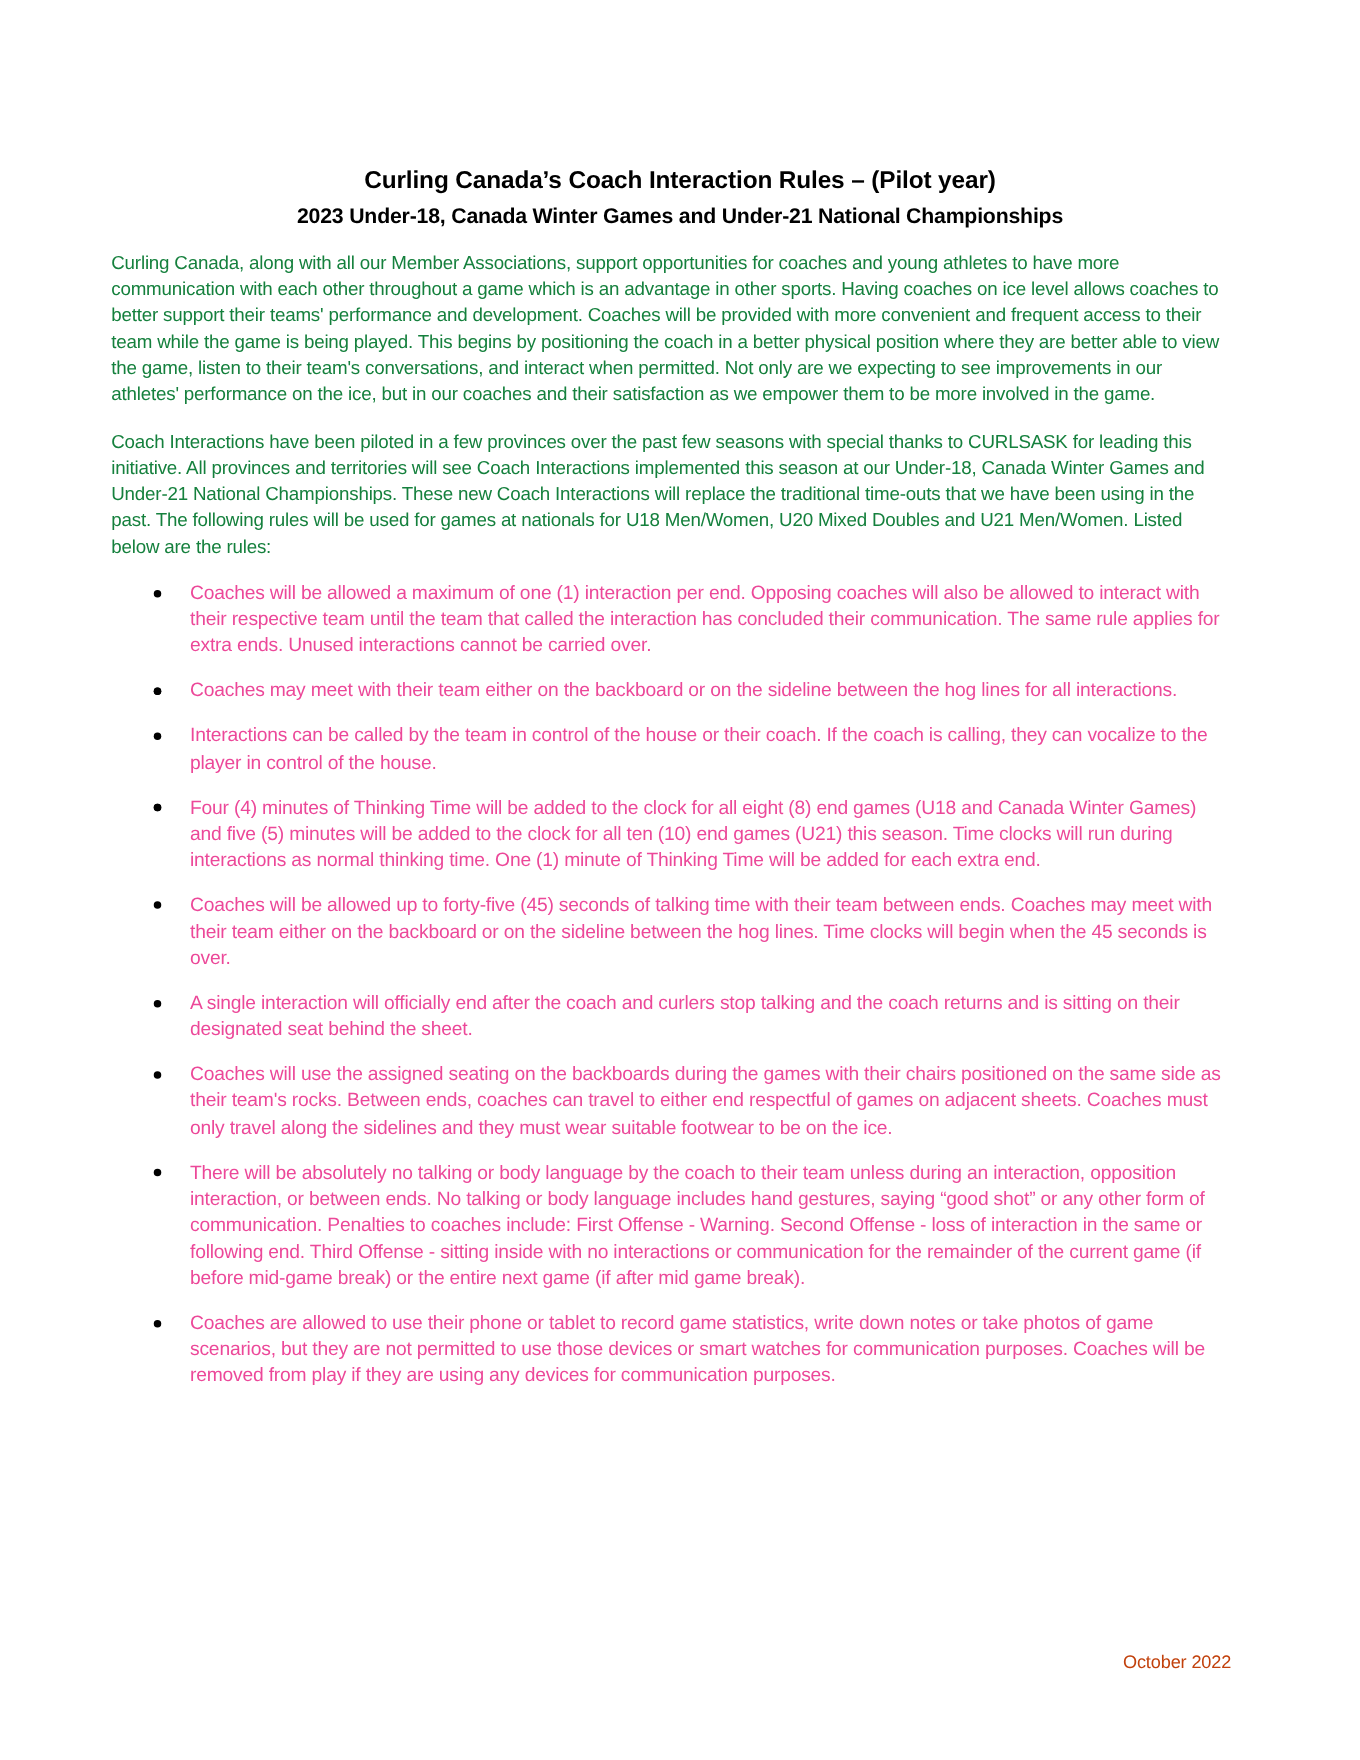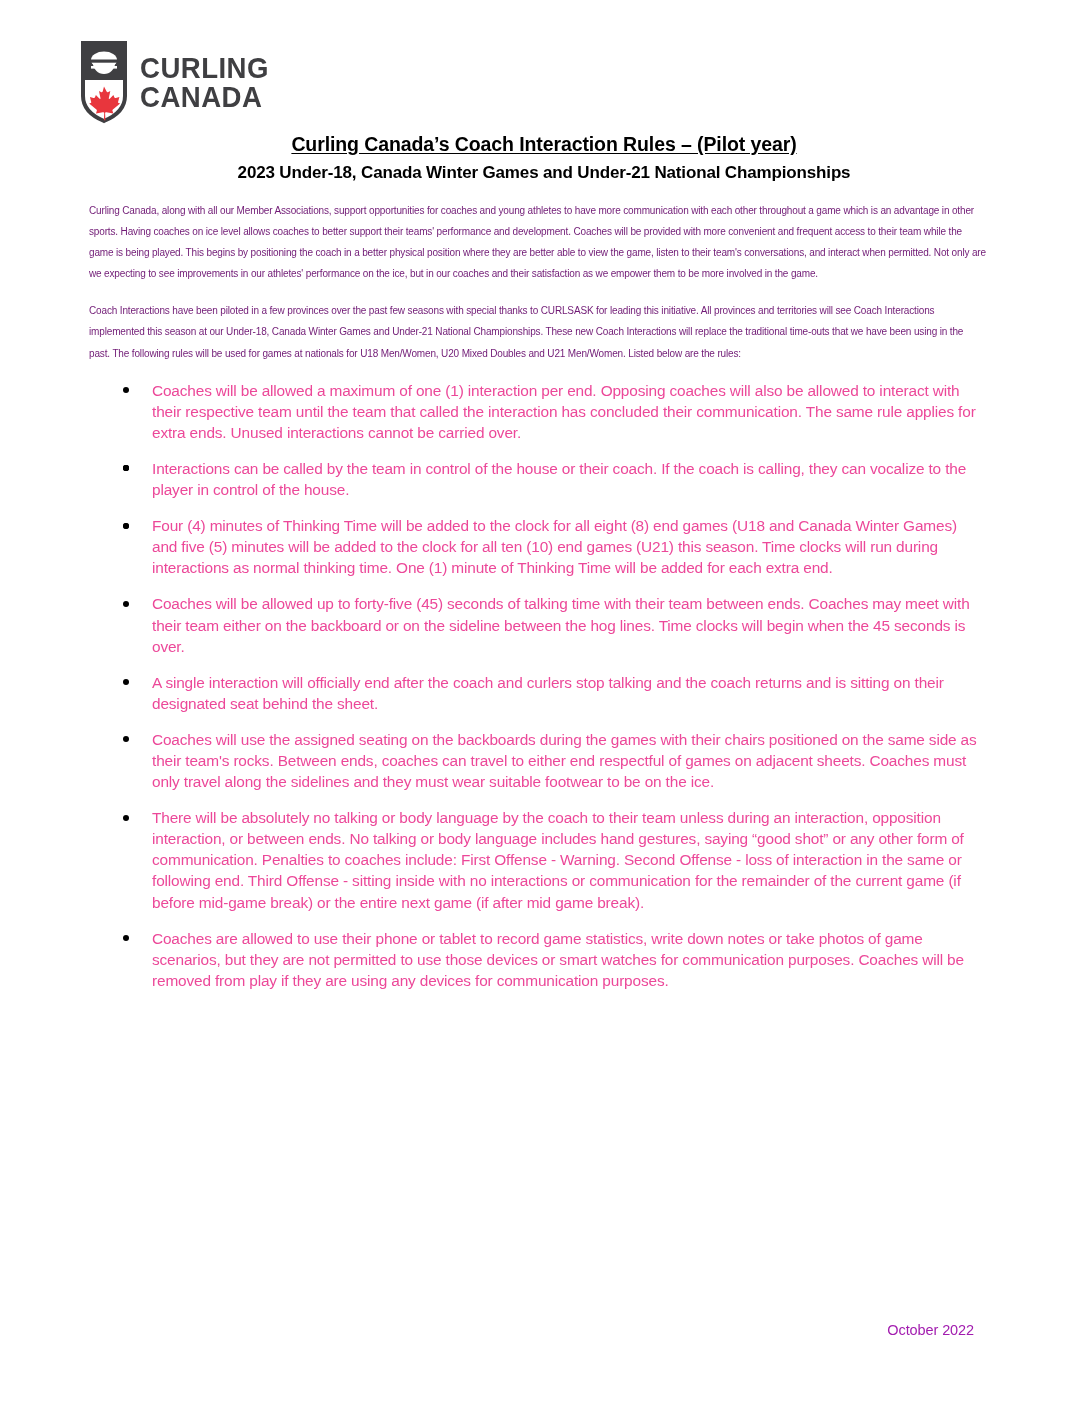--- a/index.html
+++ b/index.html
@@ -61,21 +61,20 @@
     left: 0;
     top: 133px;
     width: 1088px;
     text-align: center;
     font-size: 19.5px;
     font-weight: bold;
     letter-spacing: -0.1px;
     color: #000;
   }
   .doc-title span.u {
-    text-decoration: underline;
     text-underline-offset: 2px;
   }
   .doc-subtitle {
     position: absolute;
     left: 0;
     top: 163px;
     width: 1088px;
     text-align: center;
     font-size: 17px;
     font-weight: bold;
@@ -85,25 +84,25 @@
 
   
   .content {
     position: absolute;
     left: 89px;
     top: 200px;
     width: 897px;
   }
   p.para {
     margin: 0 0 16px 0;
-    font-size: 10px;
+    font-size: 15px;
     line-height: 21.1px;
     text-align: left;
     letter-spacing: -0.15px;
-    color: #701a75;
+    color: #15803d;
   }
   ul.rules {
     list-style: none;
     margin: 6px 0 0 0;
     padding: 0;
   }
   ul.rules > li {
     position: relative;
     padding-left: 63px;
     margin-bottom: 15px;
@@ -118,66 +117,44 @@
     top: 7.5px;
     width: 6px;
     height: 6px;
     border-radius: 50%;
     background: #000;
   }
 
   
   .footer-date {
     position: absolute;
-    right: 114px;
+    right: 103px;
     top: 1322px;
     font-size: 14.5px;
     letter-spacing: -0.1px;
-    color: #a21caf;
+    color: #c2410c;
   }
 </style>
 </head>
 <body>
 
 <div class="page">
 
-  <div class="logo-block">
-    <svg class="logo-shield" viewBox="0 0 48 84">
-      <path d="M3 3 H45 V56 C45 68 36 76 24 81 C12 76 3 68 3 56 Z" fill="#ffffff" stroke="#3f3f42" stroke-width="4"></path>
-      <path d="M5 5 H43 V40 H5 Z" fill="#3f3f42"></path>
-
-      <ellipse cx="24" cy="20" rx="13" ry="8.5" fill="#ffffff"></ellipse>
-      <rect x="11" y="19.5" width="26" height="3.2" fill="#3f3f42"></rect>
-      <rect x="11" y="26" width="26" height="2.6" fill="#ffffff"></rect>
-      <path d="M13 23 h22 a11 11 0 0 1 -22 0 z" fill="#ffffff"></path>
-
-      <path d="M24 46.5 l2.6 5.1 c0.5 0.9 1.1 0.8 1.8 0.4 l1.9-1 -1.4 6.7 c-0.3 1.4 0.3 1.7 1.1 0.9
-               l3.4-3.5 0.9 2.2 c0.3 0.8 0.9 0.7 1.5 0.6 l3.6-0.8 -1.2 4.4 c-0.2 0.8 -0.3 1.2 0.4 1.4
-               l1.5 0.7 -7.2 5.9 c-0.8 0.7 -0.5 1 -0.2 2 l0.6 2.1 -6.8 -1.3 c-0.8 -0.2 -1.4 -0.1 -1.4 0.7
-               l0.3 7.3 h-1.5 l0.3 -7.3 c0 -0.8 -0.6 -0.9 -1.4 -0.7 l-6.8 1.3 0.6 -2.1 c0.3 -1 0.6 -1.3 -0.2 -2
-               l-7.2 -5.9 1.5 -0.7 c0.7 -0.2 0.6 -0.6 0.4 -1.4 l-1.2 -4.4 3.6 0.8 c0.6 0.1 1.2 0.2 1.5 -0.6
-               l0.9 -2.2 3.4 3.5 c0.8 0.8 1.4 0.5 1.1 -0.9 l-1.4 -6.7 1.9 1 c0.7 0.4 1.3 0.5 1.8 -0.4 Z" fill="#e8363d"></path>
-    </svg>
-    <div class="logo-wordmark">
-      <div class="logo-word">CURLING</div>
-      <div class="logo-word">CANADA</div>
-    </div>
-  </div>
 
   <div class="doc-title"><span class="u">Curling Canada’s Coach Interaction Rules – (Pilot year)</span></div>
   <div class="doc-subtitle">2023 Under-18, Canada Winter Games and Under-21 National Championships</div>
 
   <div class="content">
     <p class="para">Curling Canada, along with all our Member Associations, support opportunities for coaches and young athletes to have more communication with each other throughout a game which is an advantage in other sports. Having coaches on ice level allows coaches to better support their teams' performance and development. Coaches will be provided with more convenient and frequent access to their team while the game is being played. This begins by positioning the coach in a better physical position where they are better able to view the game, listen to their team's conversations, and interact when permitted. Not only are we expecting to see improvements in our athletes' performance on the ice, but in our coaches and their satisfaction as we empower them to be more involved in the game.</p>
     <p class="para">Coach Interactions have been piloted in a few provinces over the past few seasons with special thanks to CURLSASK for leading this initiative. All provinces and territories will see Coach Interactions implemented this season at our Under-18, Canada Winter Games and Under-21 National Championships. These new Coach Interactions will replace the traditional time-outs that we have been using in the past. The following rules will be used for games at nationals for U18 Men/Women, U20 Mixed Doubles and U21 Men/Women. Listed below are the rules:</p>
 
     <ul class="rules">
       <li><span class="bullet-dot"></span><span>Coaches will be allowed a maximum of one (1) interaction per end. Opposing coaches will also be allowed to interact with their respective team until the team that called the interaction has concluded their communication. The same rule applies for extra ends. Unused interactions cannot be carried over.</span></li>
       <li><span class="bullet-dot"></span></li>
-      <li><span class="bullet-dot"></span></li>
+      <li><span class="bullet-dot"></span><span>Coaches may meet with their team either on the backboard or on the sideline between the hog lines for all interactions.</span></li>
       <li><span class="bullet-dot"></span><span>Interactions can be called by the team in control of the house or their coach. If the coach is calling, they can vocalize to the player in control of the house.</span></li>
       <li><span class="bullet-dot"></span></li>
       <li><span class="bullet-dot"></span><span>Four (4) minutes of Thinking Time will be added to the clock for all eight (8) end games (U18 and Canada Winter Games) and five (5) minutes will be added to the clock for all ten (10) end games (U21) this season. Time clocks will run during interactions as normal thinking time. One (1) minute of Thinking Time will be added for each extra end.</span></li>
       <li><span class="bullet-dot"></span><span>Coaches will be allowed up to forty-five (45) seconds of talking time with their team between ends. Coaches may meet with their team either on the backboard or on the sideline between the hog lines. Time clocks will begin when the 45 seconds is over.</span></li>
       <li><span class="bullet-dot"></span><span>A single interaction will officially end after the coach and curlers stop talking and the coach returns and is sitting on their designated seat behind the sheet.</span></li>
       <li><span class="bullet-dot"></span><span>Coaches will use the assigned seating on the backboards during the games with their chairs positioned on the same side as their team's rocks. Between ends, coaches can travel to either end respectful of games on adjacent sheets. Coaches must only travel along the sidelines and they must wear suitable footwear to be on the ice.</span></li>
       <li><span class="bullet-dot"></span><span>There will be absolutely no talking or body language by the coach to their team unless during an interaction, opposition interaction, or between ends. No talking or body language includes hand gestures, saying “good shot” or any other form of communication. Penalties to coaches include:  First Offense - Warning. Second Offense - loss of interaction in the same or following end. Third Offense - sitting inside with no interactions or communication for the remainder of the current game (if before mid-game break) or the entire next game (if after mid game break).</span></li>
       <li><span class="bullet-dot"></span><span>Coaches are allowed to use their phone or tablet to record game statistics, write down notes or take photos of game scenarios, but they are not permitted to use those devices or smart watches for communication purposes. Coaches will be removed from play if they are using any devices for communication purposes.</span></li>
     </ul>
   </div>

